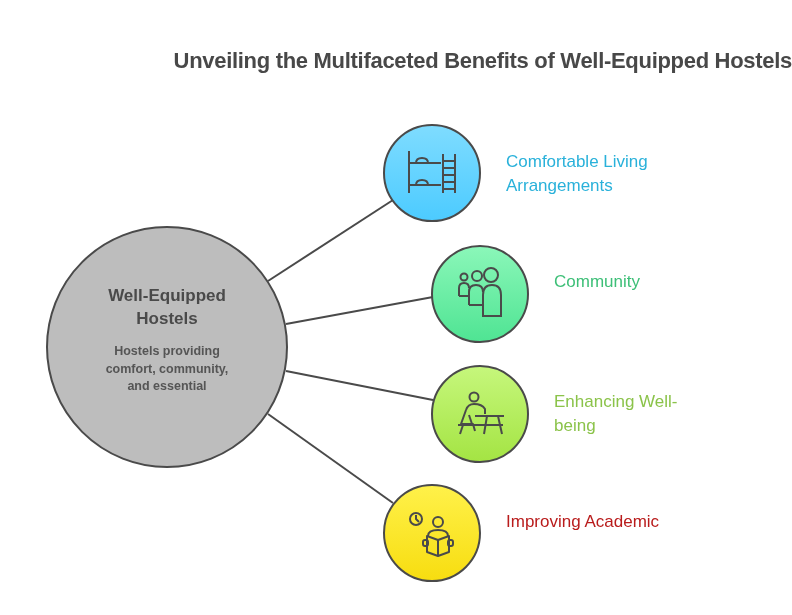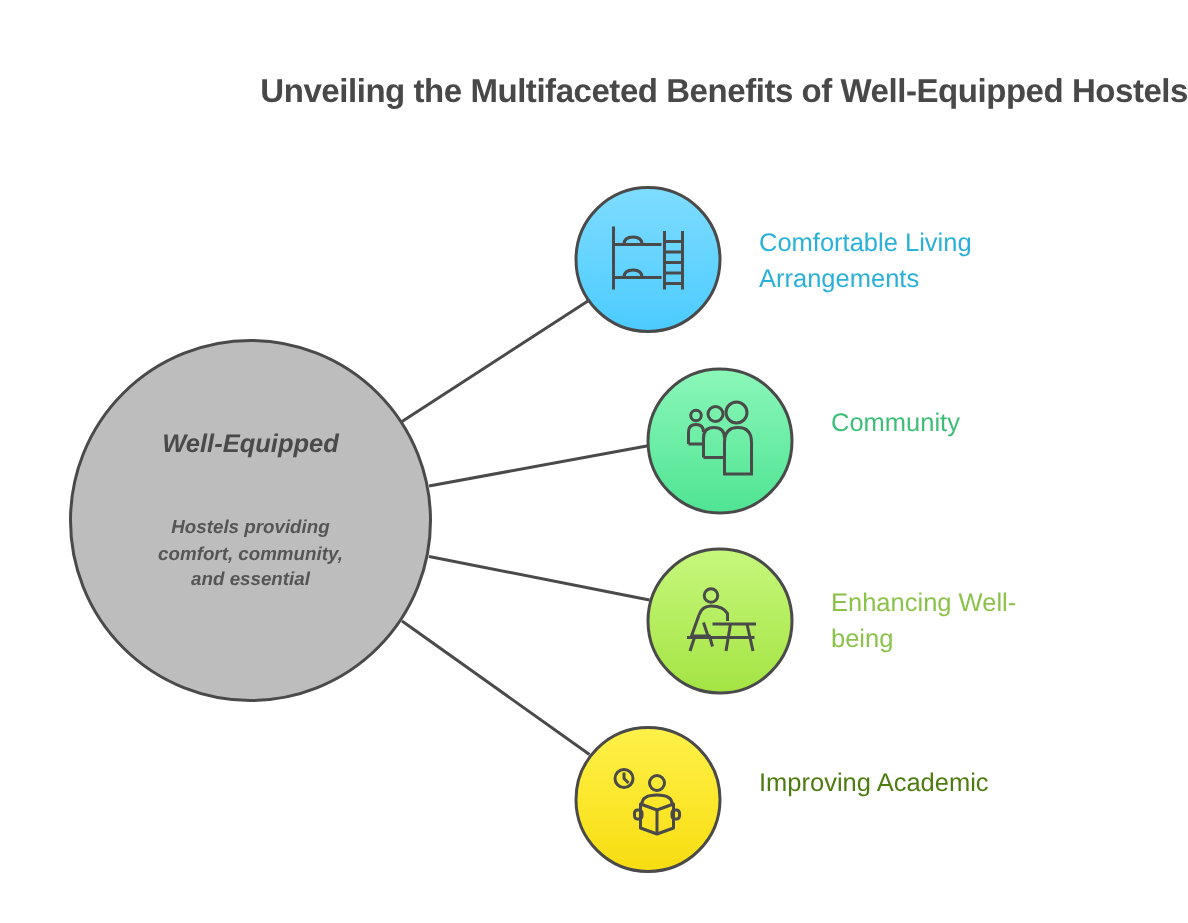--- a/index.html
+++ b/index.html
@@ -1,19 +1,19 @@
 <!DOCTYPE html>
 <html><head>
   <meta charset="utf-8">
   <style>
     html, body { margin: 0; padding: 0; background: #ffffff; }
     body { width: 792px; height: 615px; position: relative; overflow: hidden; font-family: "Liberation Sans", "DejaVu Sans", sans-serif; }
     .title { position: absolute; left: 0; top: 48px; width: 792px; text-align: right; font-size: 22px; font-weight: bold; color: #484848; letter-spacing: -0.3px; }
     svg.diagram { position: absolute; left: 0; top: 0; }
-    .hub-text { position: absolute; left: 77px; width: 180px; text-align: center; color: #4a4a4a; font-weight: bold; font-style: italic; }
+    .hub-text { position: absolute; left: 77px; width: 180px; text-align: center; color: #4a4a4a; font-weight: bold; }
     .hub-title { top: 284px; font-size: 17px; line-height: 23px; }
     .hub-desc { top: 343px; font-size: 12.5px; line-height: 17.5px; color: #555555; }
     .node-label { position: absolute; font-size: 17px; line-height: 24px; }
   </style>
 </head>
 <body>
 
 <div class="title">Unveiling the Multifaceted Benefits of Well-Equipped Hostels</div>
 
 <svg class="diagram" width="792" height="615" viewBox="0 0 792 615">
@@ -95,33 +95,34 @@
     <path d="M428 536 q0 -6 10 -6 q10 0 10 6"></path>
     <path d="M427 536 l11 4 l11 -4 v16 l-11 4 l-11 -4 z"></path>
     <line x1="438" y1="540" x2="438" y2="556"></line>
     <rect x="423" y="540" width="5" height="6" rx="2"></rect>
     <rect x="448" y="540" width="5" height="6" rx="2"></rect>
   </g>
 </svg>
 
 <div class="hub-text hub-title">
   <div>Well-Equipped</div>
+  <div>Hostels</div>
 </div>
 <div class="hub-text hub-desc">
   <div>Hostels providing</div>
   <div>comfort, community,</div>
   <div>and essential</div>
 </div>
 
 <div class="node-label" id="lbl0" style="left: 506px; top: 150px; color: rgb(41, 177, 218);">
   <div>Comfortable Living</div>
   <div>Arrangements</div>
 </div>
 <div class="node-label" id="lbl1" style="left: 554px; top: 270px; color: rgb(61, 191, 119);">
   <div>Community</div>
 </div>
 <div class="node-label" id="lbl2" style="left: 554px; top: 390px; color: rgb(139, 195, 74);">
   <div>Enhancing Well-</div>
   <div>being</div>
 </div>
-<div class="node-label" id="lbl3" style="left: 506px; top: 510px; color: #4d7c0f;">
+<div class="node-label" id="lbl3" style="left: 506px; top: 510px; color: #b91c1c;">
   <div>Improving Academic</div>
 </div>
 
 </body></html>

